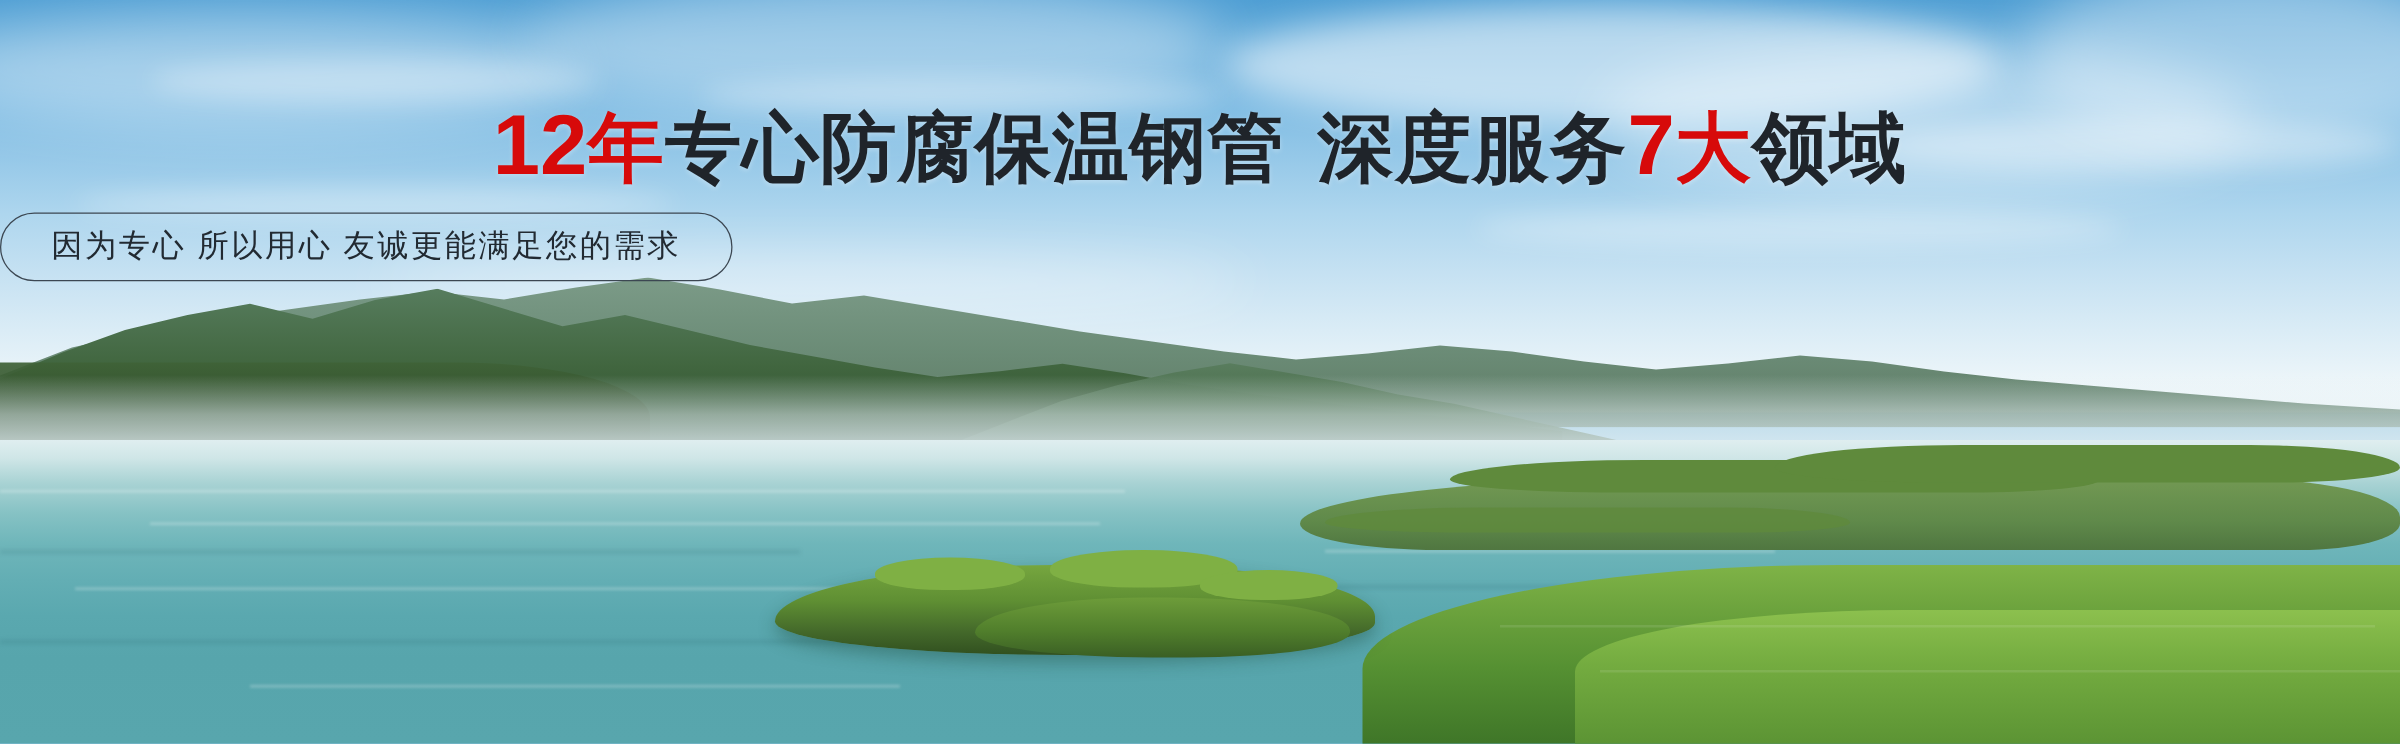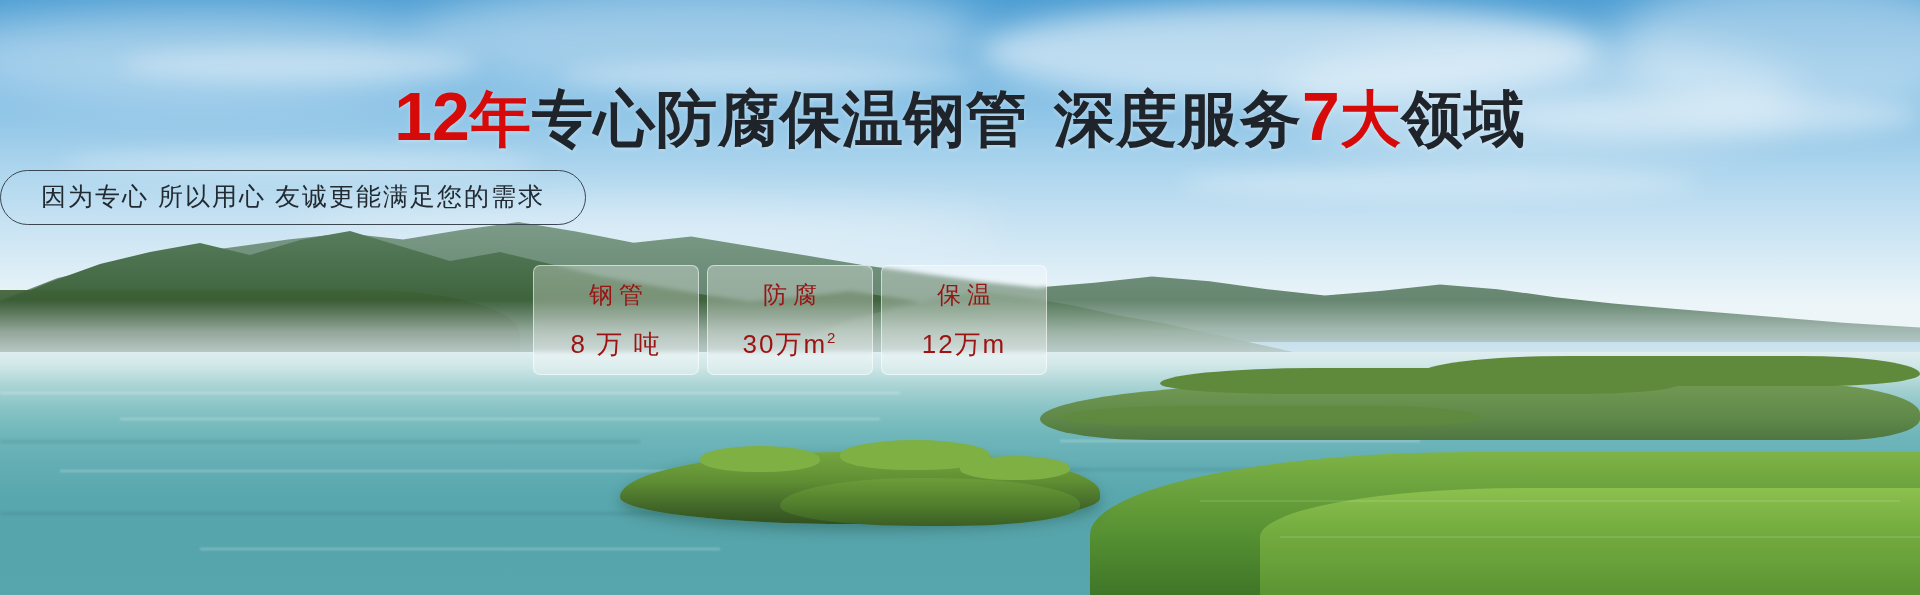--- a/index.html
+++ b/index.html
@@ -241,32 +241,14 @@
   <div class="content">
 
     <div class="headline">
       <span class="hl-red hl-num">12</span><span class="hl-red">年</span><span class="hl-dark">专心防腐保温钢管</span><span class="hl-gap"></span><span class="hl-dark">深度服务</span><span class="hl-red hl-num">7</span><span class="hl-red">大</span><span class="hl-dark">领域</span>
     </div>
 
     <div class="subtitle-wrap">
       <div class="subtitle">因为专心 所以用心 友诚更能满足您的需求</div>
     </div>
 
-    <div class="cards">
-
-      <div class="card">
-        <div class="card-label">钢管</div>
-        <div class="card-value"><span>8 万 吨</span></div>
-      </div>
-
-      <div class="card">
-        <div class="card-label">防腐</div>
-        <div class="card-value"><span>30万m</span><sup>2</sup></div>
-      </div>
-
-      <div class="card">
-        <div class="card-label">保温</div>
-        <div class="card-value"><span>12万m</span></div>
-      </div>
-
-    </div>
   </div>
 </div>
 
 </body></html>

